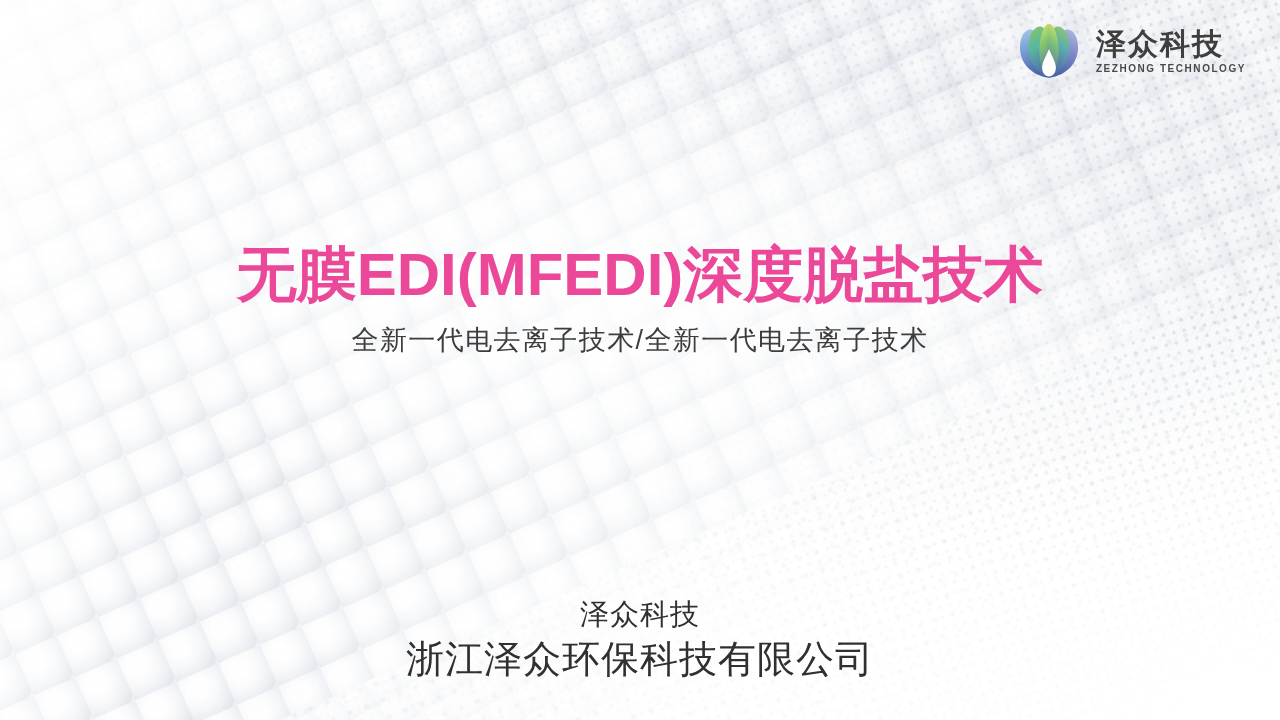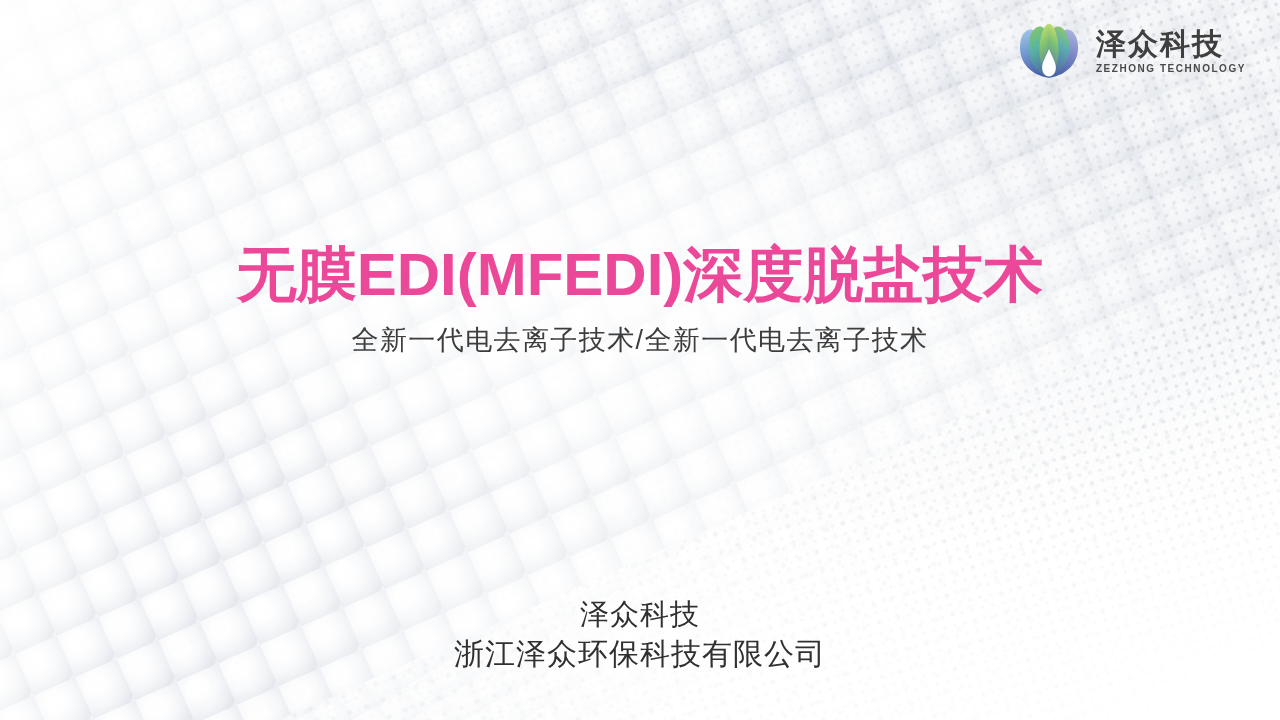--- a/index.html
+++ b/index.html
@@ -191,21 +191,21 @@
     text-align: center;
     color: #303030;
   }
   .org-line1 {
     font-size: 29px;
     font-weight: 400;
     letter-spacing: 1px;
     line-height: 1.28;
   }
   .org-line2 {
-    font-size: 30px;
+    font-size: 38px;
     font-weight: 400;
     letter-spacing: 1px;
     line-height: 1.28;
     margin-top: 2px;
   }
 </style>
 </head>
 <body>
 
 <div id="slide">

